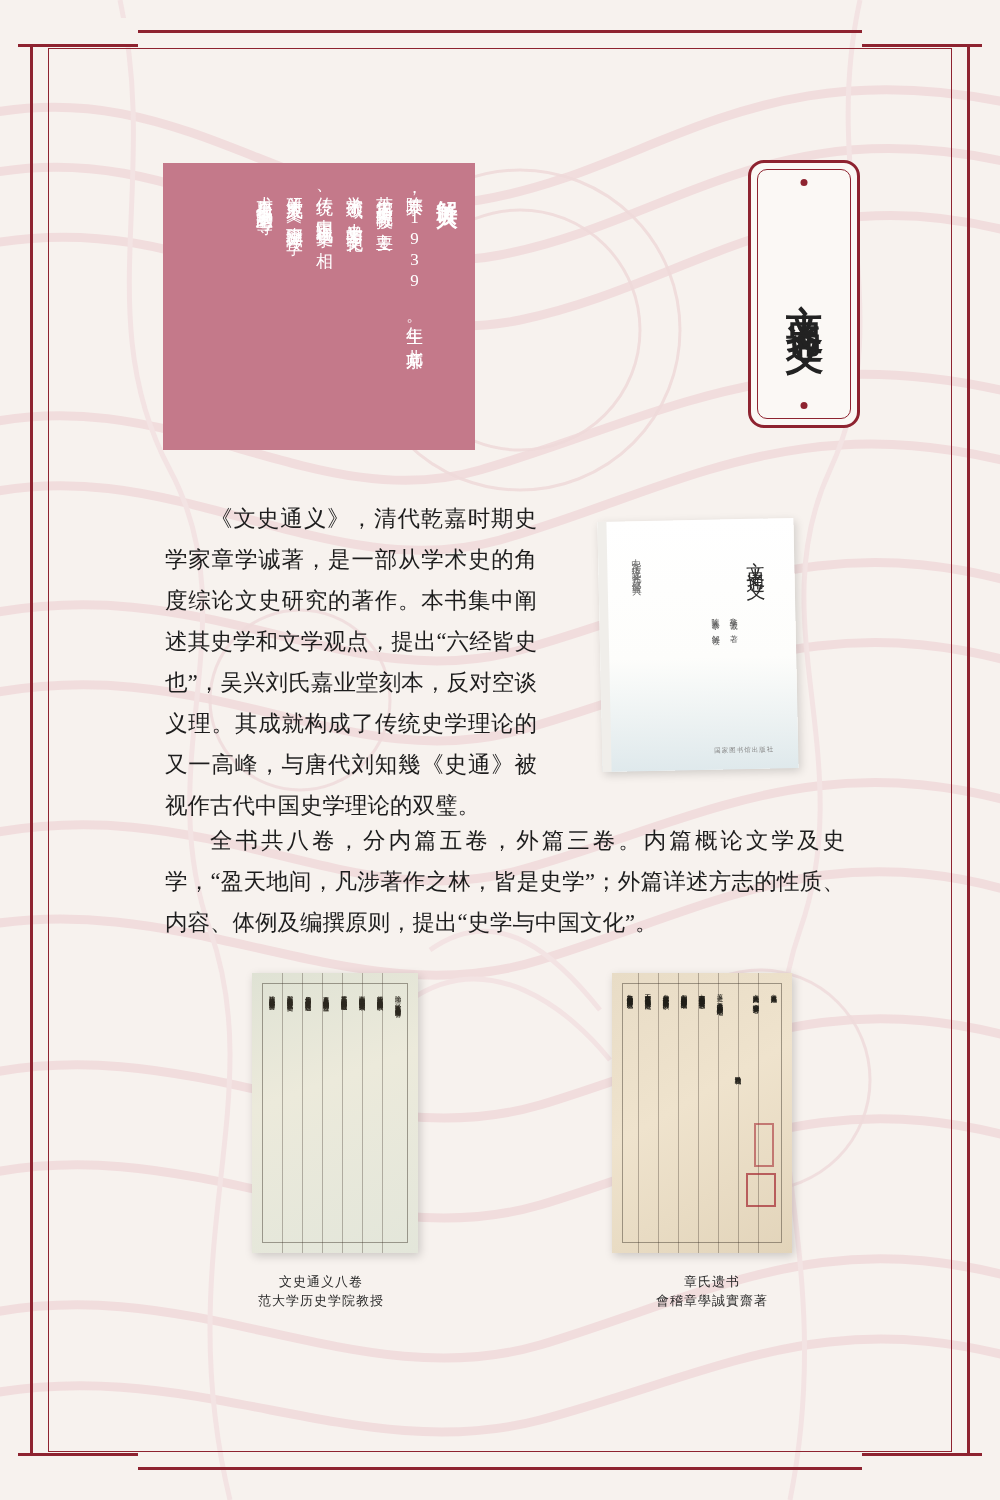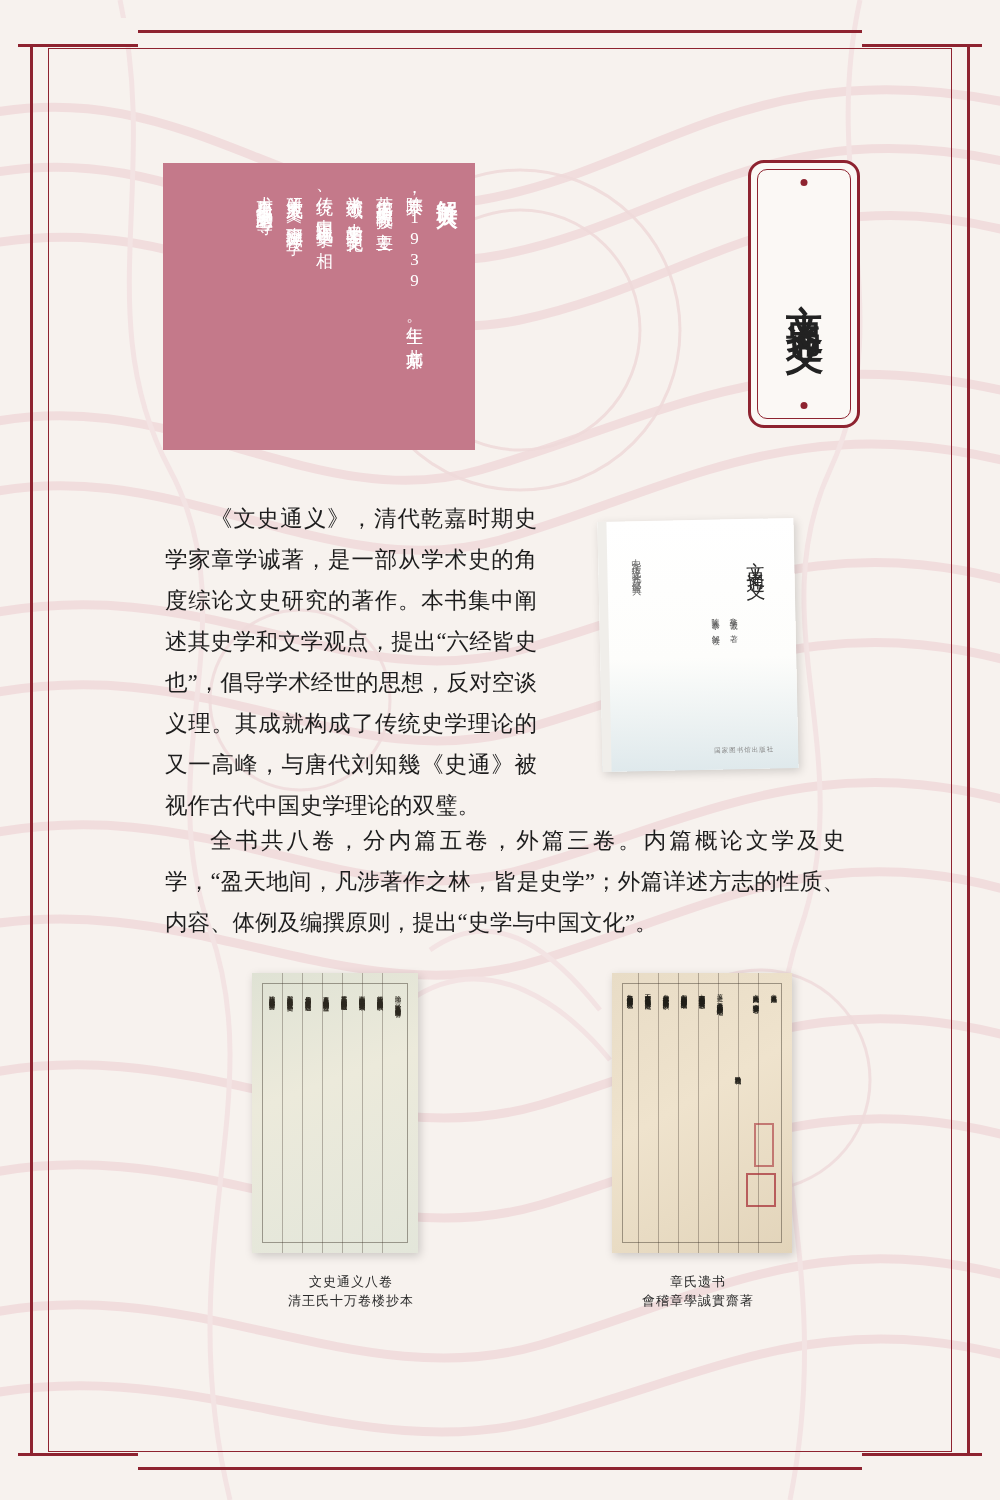--- a/index.html
+++ b/index.html
@@ -131,22 +131,22 @@
   }
   .seal2{
     position:absolute;right:18px;bottom:86px;width:16px;height:40px;
     border:2px solid #a8333a;opacity:.6;
   }
 
   .caption{
     position:absolute;z-index:6;text-align:center;color:#2a2a2a;
     font-size:13px;line-height:19px;letter-spacing:1px;
   }
-  .cap-a{left:228px;top:1272px;width:246px;}
-  .cap-b{left:578px;top:1272px;width:240px;}
+  .cap-a{left:198px;top:1272px;width:246px;}
+  .cap-b{left:592px;top:1272px;width:240px;}
 </style>
 </head>
 <body>
 
 <div class="bg-waves">
   <svg width="1000" height="1500" viewBox="0 0 1000 1500" xmlns="http://www.w3.org/2000/svg">
     <rect width="1000" height="1500" fill="#f7f2ee"></rect>
     <g fill="none" stroke="#f1dddd" stroke-width="9">
       <path d="M-40,120 C180,60 300,230 480,200 C660,170 760,40 1040,110"></path>
       <path d="M-40,180 C180,120 320,290 500,255 C680,220 780,100 1040,170"></path>
@@ -199,21 +199,21 @@
 <div class="interp">
   <div class="v-head">解读人</div>
   <div class="v-col">陈其泰，1939 年生。北京师</div>
   <div class="v-col">范大学历史学院教授。主要</div>
   <div class="v-col">学术领域：史学与中国文化</div>
   <div class="v-col">传统、中国近现代史学。相</div>
   <div class="v-col">关研究成果：《班固评传》《学</div>
   <div class="v-col">术史与当代史学的思考》等。</div>
 </div>
 
-<div class="para1">《文史通义》，清代乾嘉时期史学家章学诚著，是一部从学术史的角度综论文史研究的著作。本书集中阐述其史学和文学观点，提出“六经皆史也”，倡导学术经世的思想，反对空谈义理。其成就构成了传统史学理论的又一高峰，与唐代刘知幾《史通》被视作古代中国史学理论的双璧。</div>
+<div class="para1">《文史通义》，清代乾嘉时期史学家章学诚著，是一部从学术史的角度综论文史研究的著作。本书集中阐述其史学和文学观点，提出“六经皆史也”，吴兴刘氏嘉业堂刻本，反对空谈义理。其成就构成了传统史学理论的又一高峰，与唐代刘知幾《史通》被视作古代中国史学理论的双璧。</div>
 <div class="para2">全书共八卷，分内篇五卷，外篇三卷。内篇概论文学及史学，“盈天地间，凡涉著作之林，皆是史学”；外篇详述方志的性质、内容、体例及编撰原则，提出“史学与中国文化”。</div>
 
 <div class="book">
   <div class="spine"></div>
   <div class="bk-series">中华传统文化百部经典</div>
   <div class="bk-title">文史通义</div>
   <div class="bk-author">章学诚 著</div>
   <div class="bk-editor">陈其泰 解读</div>
   <div class="bk-press">国家图书馆出版社</div>
 </div>
@@ -230,21 +230,21 @@
   <div class="glyphcol" style="right:34px;top:18px;height:246px;">六經皆先王之政典也或曰易以道陰陽願聞所以為政</div>
   <div class="glyphcol" style="right:52px;top:18px;height:246px;">典而與史同科之義焉曰聞諸夫子之言矣夫易開物成</div>
   <div class="glyphcol" style="right:70px;top:18px;height:246px;">務冒天下之道知來藏往吉凶與民同患其道蓋包政教</div>
   <div class="glyphcol" style="right:88px;top:18px;height:246px;">典章之所不及矣象天法地是興神物以前民用其道蓋</div>
   <div class="glyphcol" style="right:106px;top:18px;height:246px;">亦切入倫日用其書乃怨宙大道之奧不可以淺近窺也</div>
   <div class="glyphcol" style="right:124px;top:18px;height:246px;">然聖人有所以為教而不可以空言說經也故六藝之文</div>
   <div class="glyphcol" style="right:142px;top:18px;height:246px;">皆先王得位行道經緯世宙之跡而非託於空言</div>
 </div>
 <div class="caption cap-a">
   <div>文史通义八卷</div>
-  <div>清王氏十万卷楼抄本</div>
+  <div>范大学历史学院教授</div>
 </div>
 
 <div class="plate plate-b">
   <div class="ruled"></div>
   <div class="col" style="left:26px;"></div>
     <div class="col" style="left:46px;"></div>
   <div class="col" style="left:66px;"></div>
     <div class="col" style="left:86px;"></div>
   <div class="col" style="left:106px;"></div>
     <div class="col" style="left:126px;"></div>

